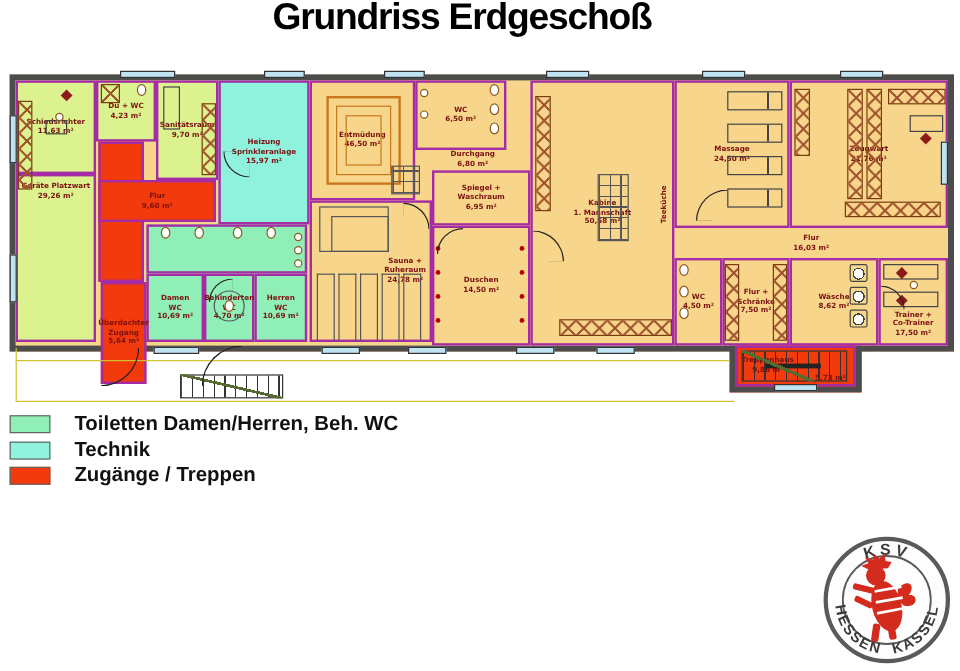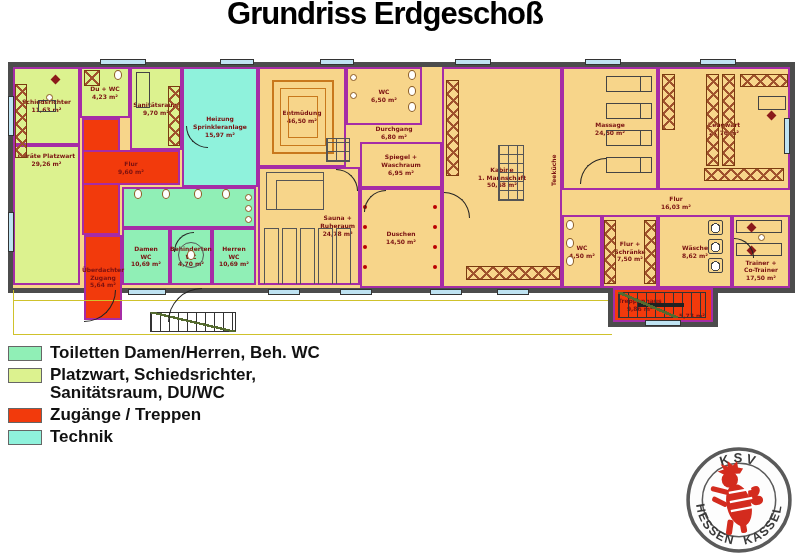--- a/index.html
+++ b/index.html
@@ -55,21 +55,21 @@
   .bar{position:absolute;background:#222}
   .arc{position:absolute;border:1px solid #222}
   .arc-bl{border-right:none;border-top:none;border-bottom-left-radius:100%}
   .arc-br{border-left:none;border-top:none;border-bottom-right-radius:100%}
   .arc-tl{border-right:none;border-bottom:none;border-top-left-radius:100%}
   .arc-tr{border-left:none;border-bottom:none;border-top-right-radius:100%}
   .yline-h{position:absolute;border-top:1px solid #CFC22C}
   .yline-v{position:absolute;border-left:1px solid #CFC22C}
   
   #legend{position:absolute;left:8px;top:344px;display:flex;flex-direction:column;gap:3px}
-  .lg-row{display:flex;align-items:flex-start;gap:8px}
+  .lg-row{display:flex;align-items:flex-start;gap:20px}
   .lg-swatch{width:34px;height:15px;border:1px solid #666;margin-top:2px;flex:0 0 auto}
   .lg-label{font-size:17px;font-weight:bold;color:#111;line-height:1.1;white-space:pre-line}
   #team-legend{position:absolute;left:428px;top:349px;display:flex;align-items:center;gap:8px}
   
   #logo{position:absolute;left:683px;top:444px;width:112px;height:112px}
 </style>
 </head>
 <body>
 
 <div id="page">
@@ -260,31 +260,26 @@
     <div class="arc arc-tr" style="left:734px;top:238px;width:20px;height:20px"></div>
     <div class="arc arc-br" style="left:84px;top:290px;width:32px;height:32px"></div>
   </div>
 
   <div id="legend">
       <div class="lg-row">
         <div class="lg-swatch" style="background: rgb(144, 239, 182);"></div>
         <span class="lg-label">Toiletten Damen/Herren, Beh. WC</span>
       </div>
       <div class="lg-row">
-        <div class="lg-swatch" style="background: rgb(220, 242, 143);"></div>
-        <span class="lg-label">Platzwart, Schiedsrichter,
-Sanitätsraum, DU/WC</span>
+        <div class="lg-swatch" style="background: rgb(143, 242, 220);"></div>
+        <span class="lg-label">Technik</span>
       </div>
       <div class="lg-row">
         <div class="lg-swatch" style="background: rgb(242, 58, 12);"></div>
         <span class="lg-label">Zugänge / Treppen</span>
-      </div>
-      <div class="lg-row">
-        <div class="lg-swatch" style="background: rgb(143, 242, 220);"></div>
-        <span class="lg-label">Technik</span>
       </div>
     </div>
 
 
   <div id="logo">
     <svg viewBox="0 0 110 110" width="112" height="112">
       <circle cx="55" cy="55" r="50" fill="#fdfdfd" stroke="#5a5a5a" stroke-width="3.5"></circle>
       <circle cx="55" cy="55" r="36" fill="none" stroke="#5a5a5a" stroke-width="1.5"></circle>
       <path id="arc-top" d="M16 57 A39 39 0 0 1 94 57" fill="none"></path>
       <path id="arc-bottom" d="M13 57 A42 42 0 0 0 97 57" fill="none"></path>

